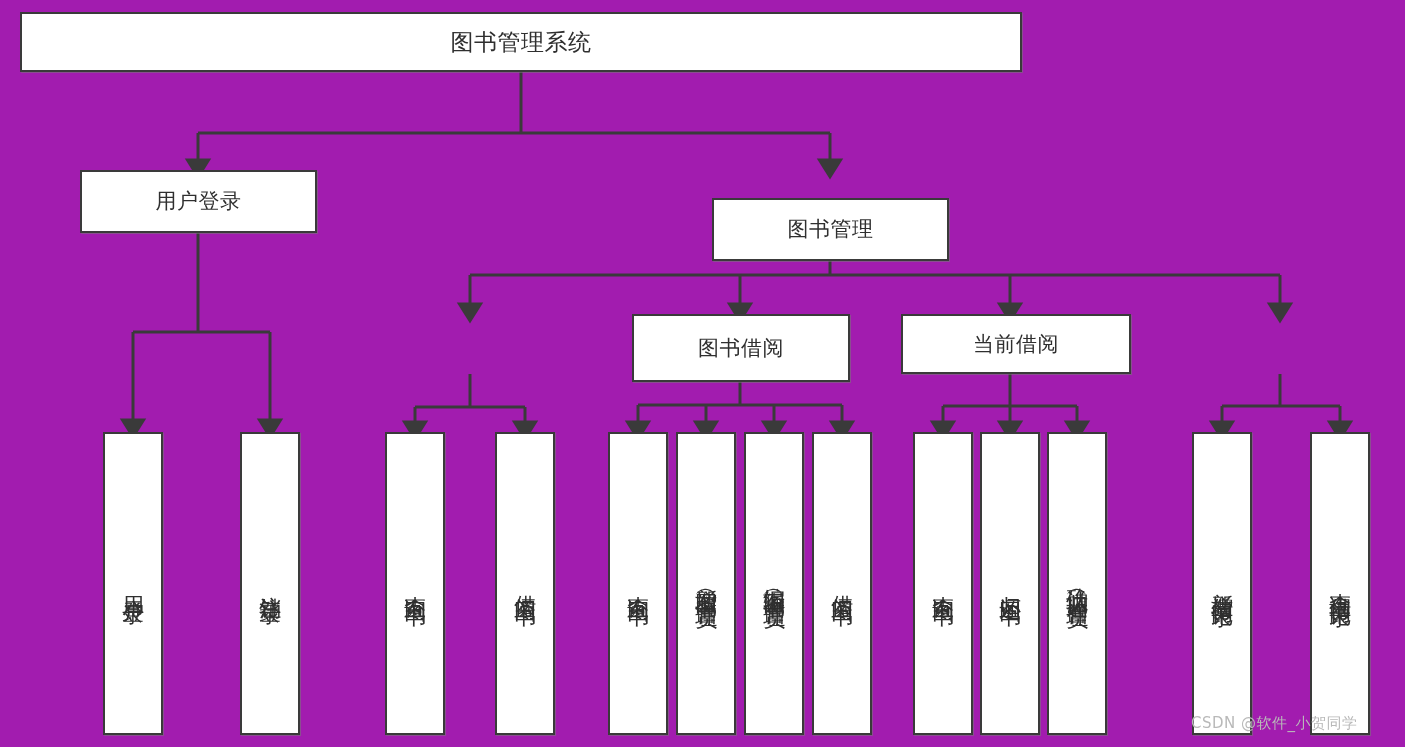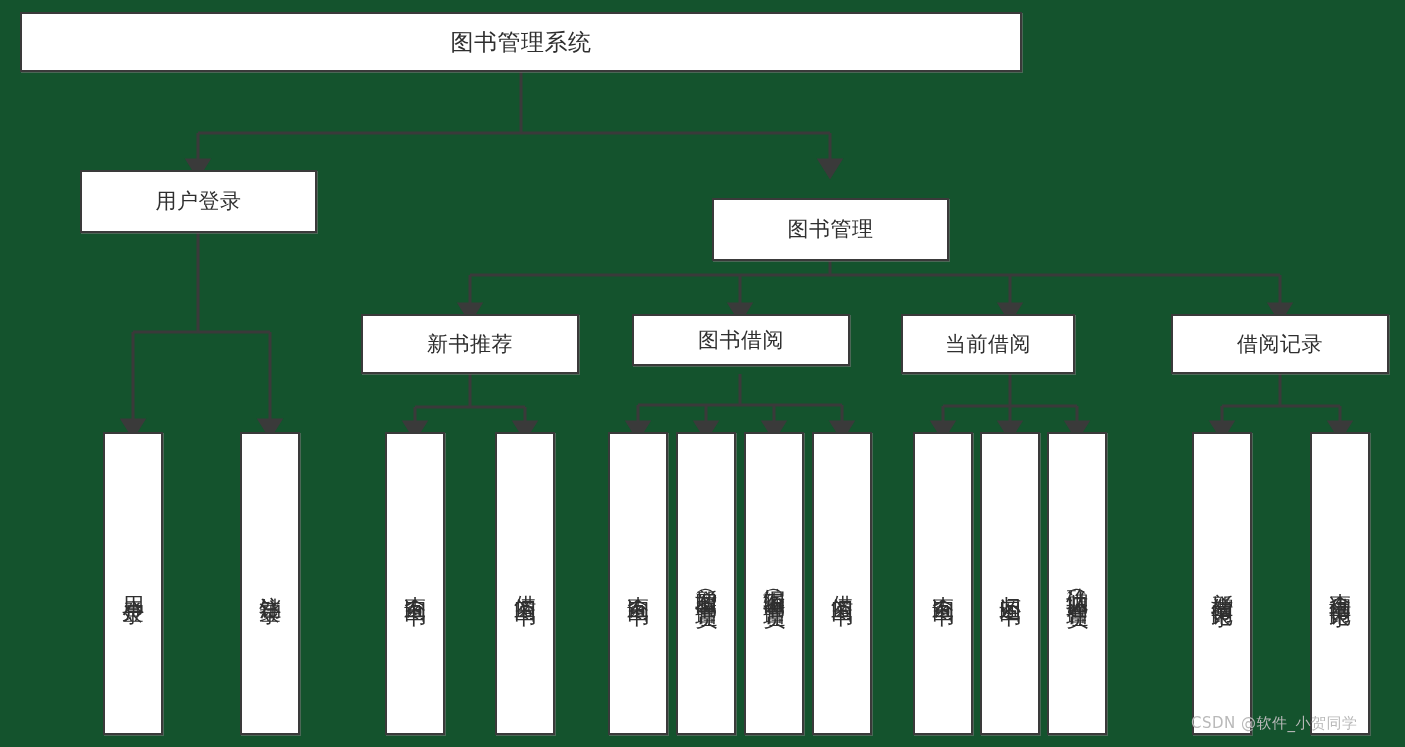--- a/index.html
+++ b/index.html
@@ -9,21 +9,21 @@
     background: #ffffff;
   }
   body {
     font-family: "DejaVu Sans", "Liberation Sans", sans-serif;
     color: #2b2b2b;
   }
   #canvas {
     position: relative;
     width: 1405px;
     height: 747px;
-    background: #14532d;
+    background: #a21caf;
     overflow: hidden;
   }
   #edges {
     position: absolute;
     left: 0;
     top: 0;
     width: 1405px;
     height: 747px;
     pointer-events: none;
   }
@@ -127,31 +127,25 @@
     <span class="node-label">图书管理系统</span>
   </div>
 
   <div class="node l1" style="left:80px; top:170px; width:237px; height:63px;">
     <span class="node-label">用户登录</span>
   </div>
   <div class="node l1" style="left:712px; top:170px; width:237px; height:63px;margin-top:28px;">
     <span class="node-label">图书管理</span>
   </div>
 
-  <div class="node l2" style="left:361px; top:314px; width:218px; height:60px;">
-    <span class="node-label">新书推荐</span>
-  </div>
-  <div class="node l2" style="left:632px; top:314px; width:218px; height:52px;">
+  <div class="node l2" style="left:632px; top:314px; width:218px; height:68px;">
     <span class="node-label">图书借阅</span>
   </div>
-  <div class="node l2" style="left:901px; top:314px; width:174px; height:60px;">
+  <div class="node l2" style="left:901px; top:314px; width:230px; height:60px;">
     <span class="node-label">当前借阅</span>
-  </div>
-  <div class="node l2" style="left:1171px; top:314px; width:218px; height:60px;">
-    <span class="node-label">借阅记录</span>
   </div>
 
   <div class="node leaf" style="left:103px; top:432px; width:60px; height:303px;">
     <span class="node-label">用户登录</span>
   </div>
   <div class="node leaf" style="left:240px; top:432px; width:60px; height:303px;">
     <span class="node-label">注销登录</span>
   </div>
 
   <div class="node leaf" style="left:385px; top:432px; width:60px; height:303px;">

